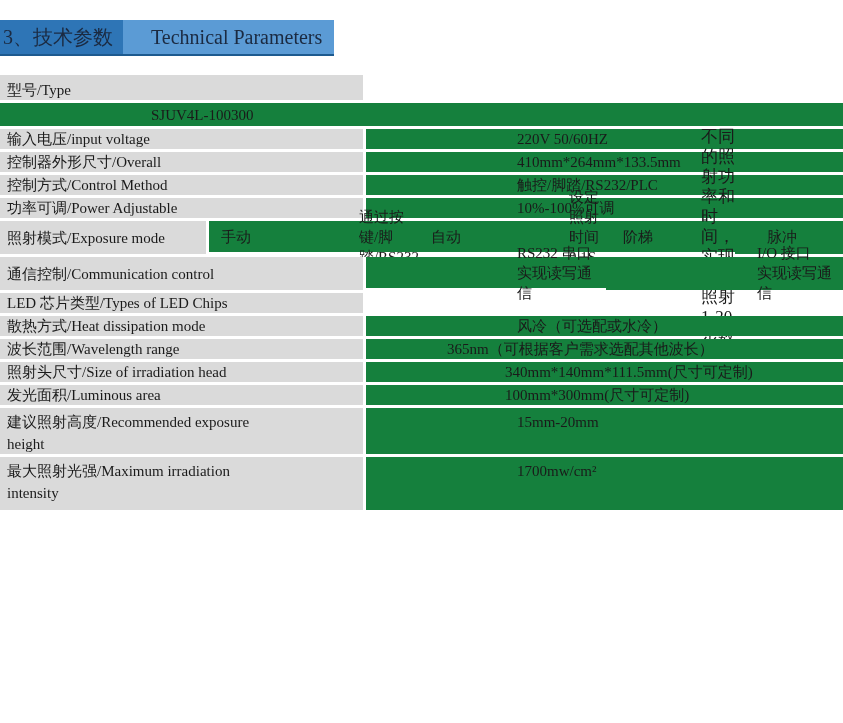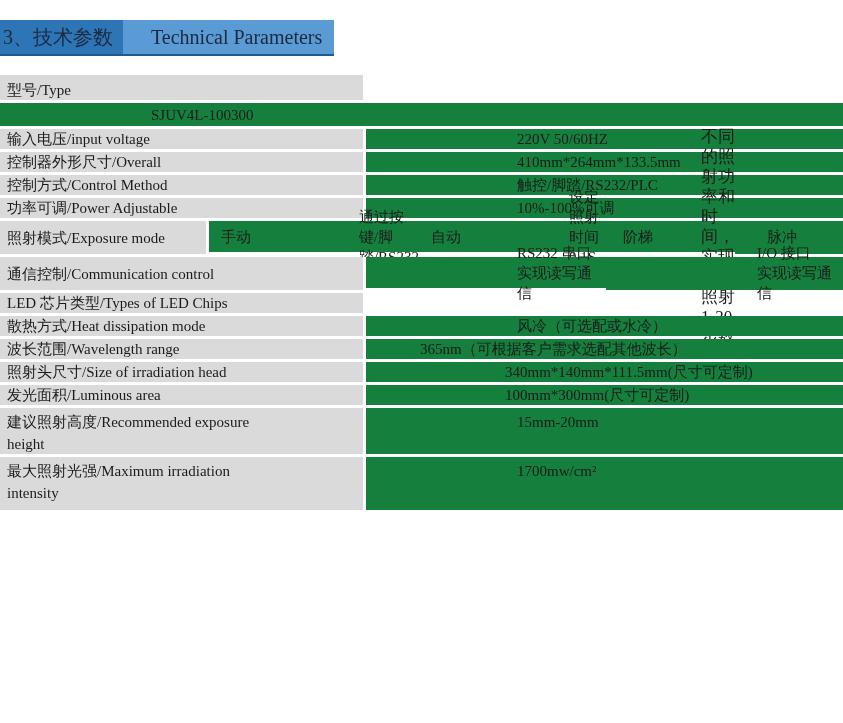--- a/index.html
+++ b/index.html
@@ -55,21 +55,21 @@
   }
   .subrow:last-child { border-bottom:none;padding-left:20px; }
   .sub-label { padding-left:12px; width:76px; flex:0 0 76px; box-sizing:content-box; }
   .desc-manual { margin-left:62px; }
   .desc-auto   { margin-left:62px; }
   .desc-step   { margin-left:2px; font-size:17px; }
   .desc-pulse  { margin-left:72px; }
   .comm-line { height:31px; display:flex; align-items:center; padding-left:151px; border-bottom:2px solid #ffffff; }
   .comm-line:last-child { border-bottom:none; }
   
-  .pad-wave .cell-r { padding-left:54px; }
+  .pad-wave .cell-r { padding-left:81px; }
   .pad-size .cell-r { padding-left:139px; }
   
   .r-tall2 { height:46px; }
   .r-tall3 { height:53px; }
   .r-tall2 .cell-l, .r-tall3 .cell-l,
   .r-tall2 .cell-r, .r-tall3 .cell-r { align-items:flex-start; padding-top:3px; line-height:22px; }
   .pre { white-space:pre-line; }
 </style>
 </head>
 <body>

